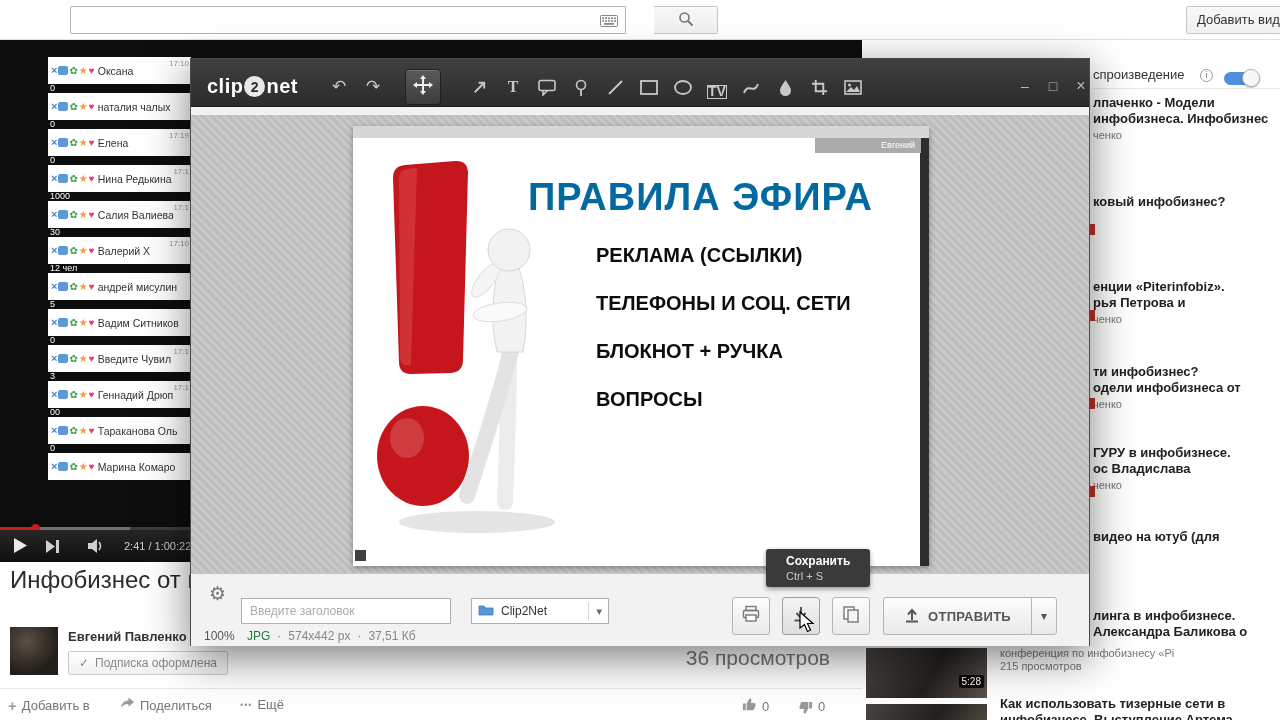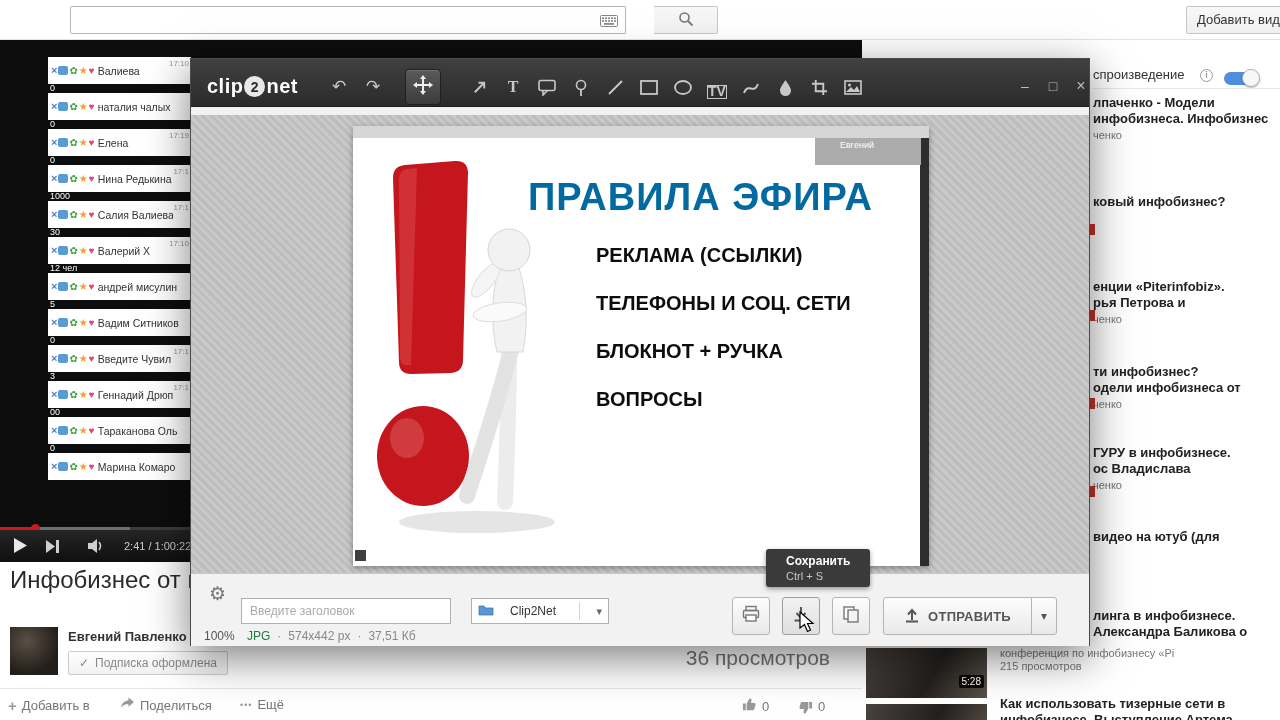--- a/index.html
+++ b/index.html
@@ -60,33 +60,33 @@
   .tbi{position:absolute;top:17px;width:24px;text-align:center;color:#c8c8c8;font-size:17px;line-height:22px}
   .tbi svg{vertical-align:middle}
   .tt{font-family:"Liberation Serif",serif;font-weight:bold;font-size:16px}
   .tvbox{display:inline-block;width:20px;height:14px;border:1.5px solid #c8c8c8;border-radius:0;font-size:14px;font-weight:bold;line-height:11px;color:#c8c8c8}
   #move-tool{position:absolute;left:214px;top:10px;width:36px;height:36px;border:1px solid #202020;border-radius:4px;background:linear-gradient(#5a5a5a,#3c3c3c);box-shadow:inset 0 1px 0 rgba(255,255,255,.15);display:flex;align-items:center;justify-content:center}
   .wbtn{position:absolute;top:19px;width:20px;text-align:center;color:#bbb;font-size:14px;line-height:16px}
   #c2n-canvas{position:absolute;left:0;top:56px;width:898px;height:458px;background:repeating-linear-gradient(45deg,#bdbdbd 0 3px,#c9c9c9 3px 6px);overflow:hidden}
   #c2n-image{position:absolute;left:162px;top:11px;width:576px;height:440px;background:#fff;box-shadow:0 2px 6px rgba(0,0,0,.35)}
   .darkstrip{position:absolute;right:0;top:0;width:9px;height:100%;background:#2d2d2d}
   .topstrip{position:absolute;left:0;top:0;width:100%;height:12px;background:#d6d6d6}
-  .userbox{position:absolute;right:8px;top:12px;width:106px;height:27px;background:#ababab;color:#fff;font-size:9px;line-height:15px;text-align:center;padding-right:22px}
+  .userbox{position:absolute;right:8px;top:12px;width:106px;height:15px;background:#ababab;color:#fff;font-size:9px;line-height:15px;text-align:right;padding-right:6px}
   .slide-title{position:absolute;left:175px;top:50px;font-size:38px;font-weight:bold;color:#0369a1;letter-spacing:1px;white-space:nowrap}
   .bullets{position:absolute;left:243px;top:118px}
   .bullets div{font-size:20px;font-weight:bold;color:#0d0d0d;margin-bottom:25px;white-space:nowrap}
   .corner-mark{position:absolute;left:2px;bottom:5px;width:11px;height:11px;background:#3f3f3f}
   #c2n-bottom{position:absolute;left:0;top:514px;width:898px;height:73px;background:#f2f2f2;border-top:1px solid #c8c8c8}
   #gear{position:absolute;left:18px;top:8px;font-size:19px;color:#777}
   #zoom-level{position:absolute;left:13px;top:55px;font-size:12px;color:#555}
   #img-info{position:absolute;left:56px;top:55px;display:flex;gap:7px;font-size:12px;color:#888;align-items:center}
   #img-info .fmt{font-weight:normal;color:#15803d}
   #title-input{position:absolute;left:50px;top:24px;width:210px;height:26px;border:1px solid #b0b0b0;padding:0 8px;font-size:12px;color:#333;outline:none}
   #title-input::placeholder{color:#aaa}
-  #folder-select{position:absolute;left:280px;top:24px;width:138px;height:26px;border:1px solid #b0b0b0;background:#fff;display:flex;align-items:center;padding:0 6px;gap:16px}
+  #folder-select{position:absolute;left:280px;top:24px;width:138px;height:26px;border:1px solid #b0b0b0;background:#fff;display:flex;align-items:center;padding:0 6px;gap:7px}
   #folder-select .lbl{flex:1;font-size:12px;color:#333}
   #folder-select .sep{width:1px;height:18px;background:#d5d5d5}
   #folder-select .car{color:#666;font-size:11px}
   .btn37{position:absolute;top:23px;width:38px;height:38px;border:1px solid #b5b5b5;border-radius:3px;background:linear-gradient(#fdfdfd,#e9e9e9);display:flex;align-items:center;justify-content:center}
   #save-btn{background:linear-gradient(#f3f3f3,#dedede);border-color:#9e9e9e}
   #send-btn{position:absolute;left:692px;top:23px;height:38px;width:149px;border:1px solid #b5b5b5;border-radius:3px 0 0 3px;background:linear-gradient(#fdfdfd,#e9e9e9);display:flex;align-items:center;justify-content:center;gap:8px;font-size:13px;font-weight:bold;color:#555;letter-spacing:.3px}
   #send-caret{position:absolute;left:840px;top:23px;height:38px;width:26px;border:1px solid #b5b5b5;border-radius:0 3px 3px 0;background:linear-gradient(#fdfdfd,#e9e9e9);display:flex;align-items:center;justify-content:center;color:#555;font-size:12px}
   #save-tooltip{position:absolute;left:575px;top:490px;background:#3a3a3a;border-radius:3px;padding:5px 20px;z-index:5;box-shadow:0 2px 5px rgba(0,0,0,.4)}
   #save-tooltip .tt1{color:#fff;font-size:12px;font-weight:bold;white-space:nowrap}
   #save-tooltip .tt2{color:#c8c8c8;font-size:11px;margin-top:2px;white-space:nowrap}
@@ -125,21 +125,21 @@
 </div>
 
 <div id="video-region">
   <div id="chat">
       <div class="chat-row">
         <span class="ci cx">×</span>
         <span class="ci cbubble"></span>
         <span class="ci cflower">✿</span>
         <span class="ci cstar">★</span>
         <span class="ci cheart">♥</span>
-        <span class="cname">Валиева</span>
+        <span class="cname">Оксана</span>
         <span class="ctime">17:10</span>
       </div>
       <div class="chat-gap">0</div>
       <div class="chat-row">
         <span class="ci cx">×</span>
         <span class="ci cbubble"></span>
         <span class="ci cflower">✿</span>
         <span class="ci cstar">★</span>
         <span class="ci cheart">♥</span>
         <span class="cname">наталия чалых</span>

